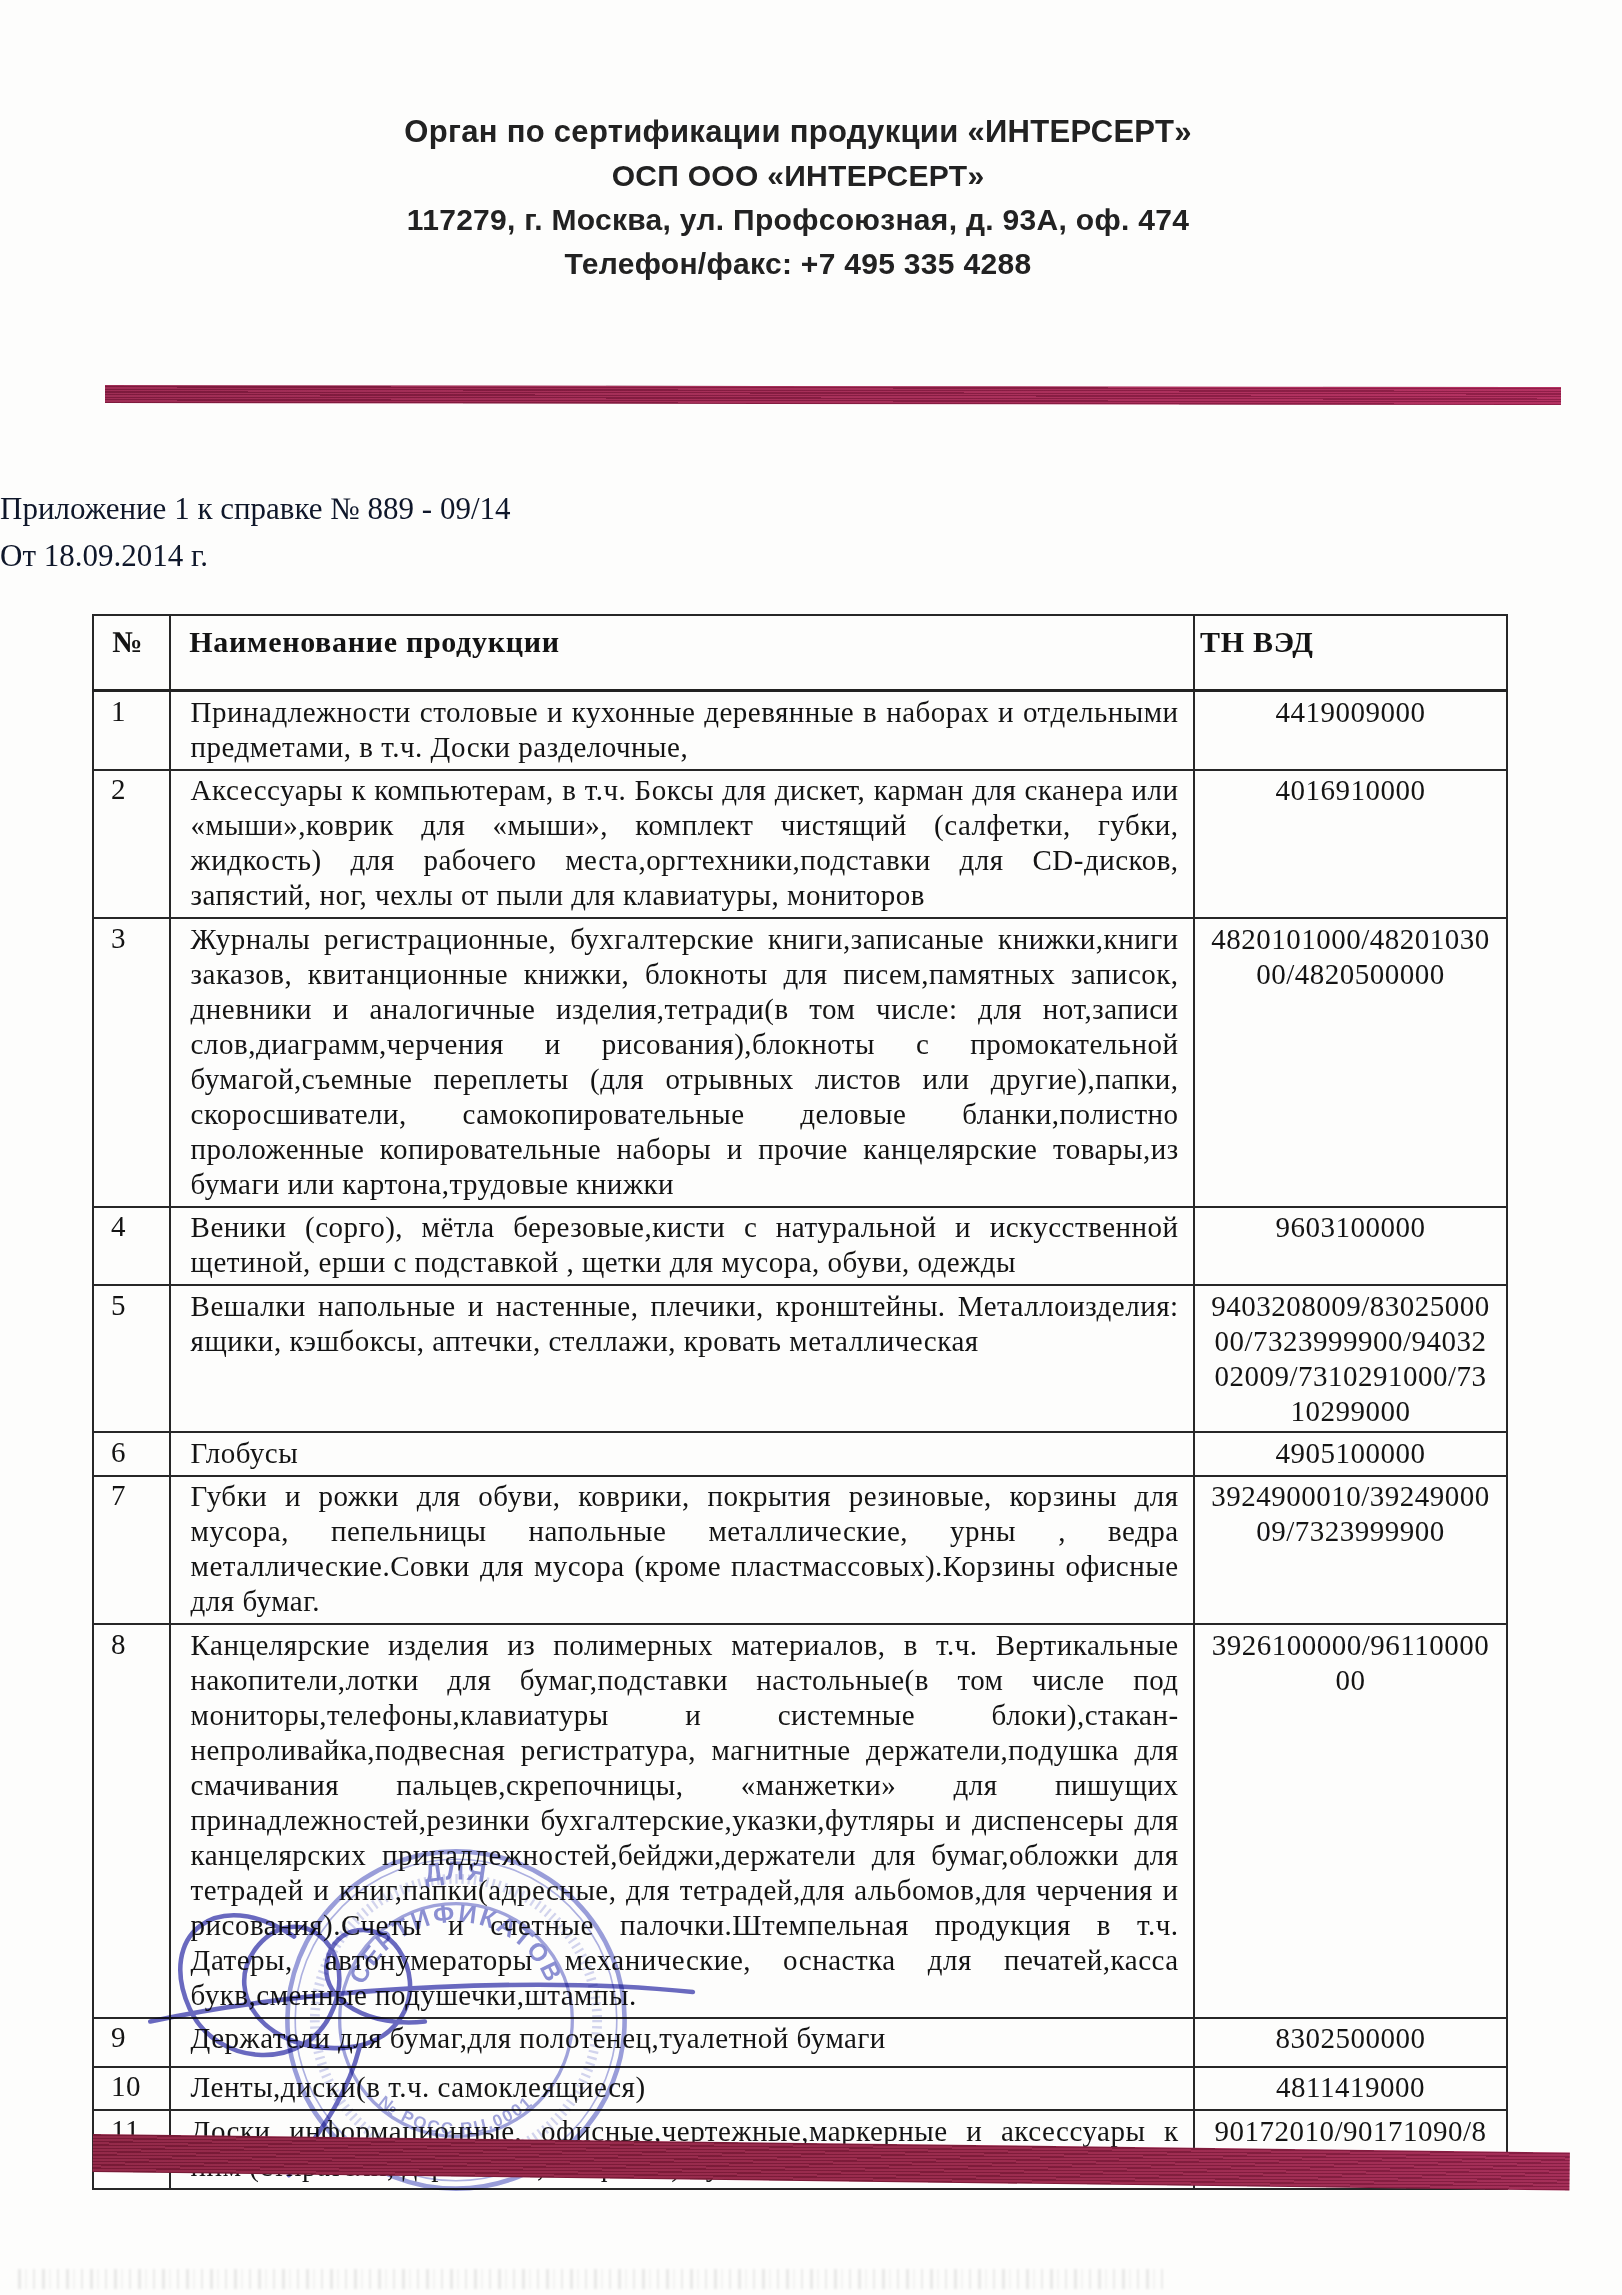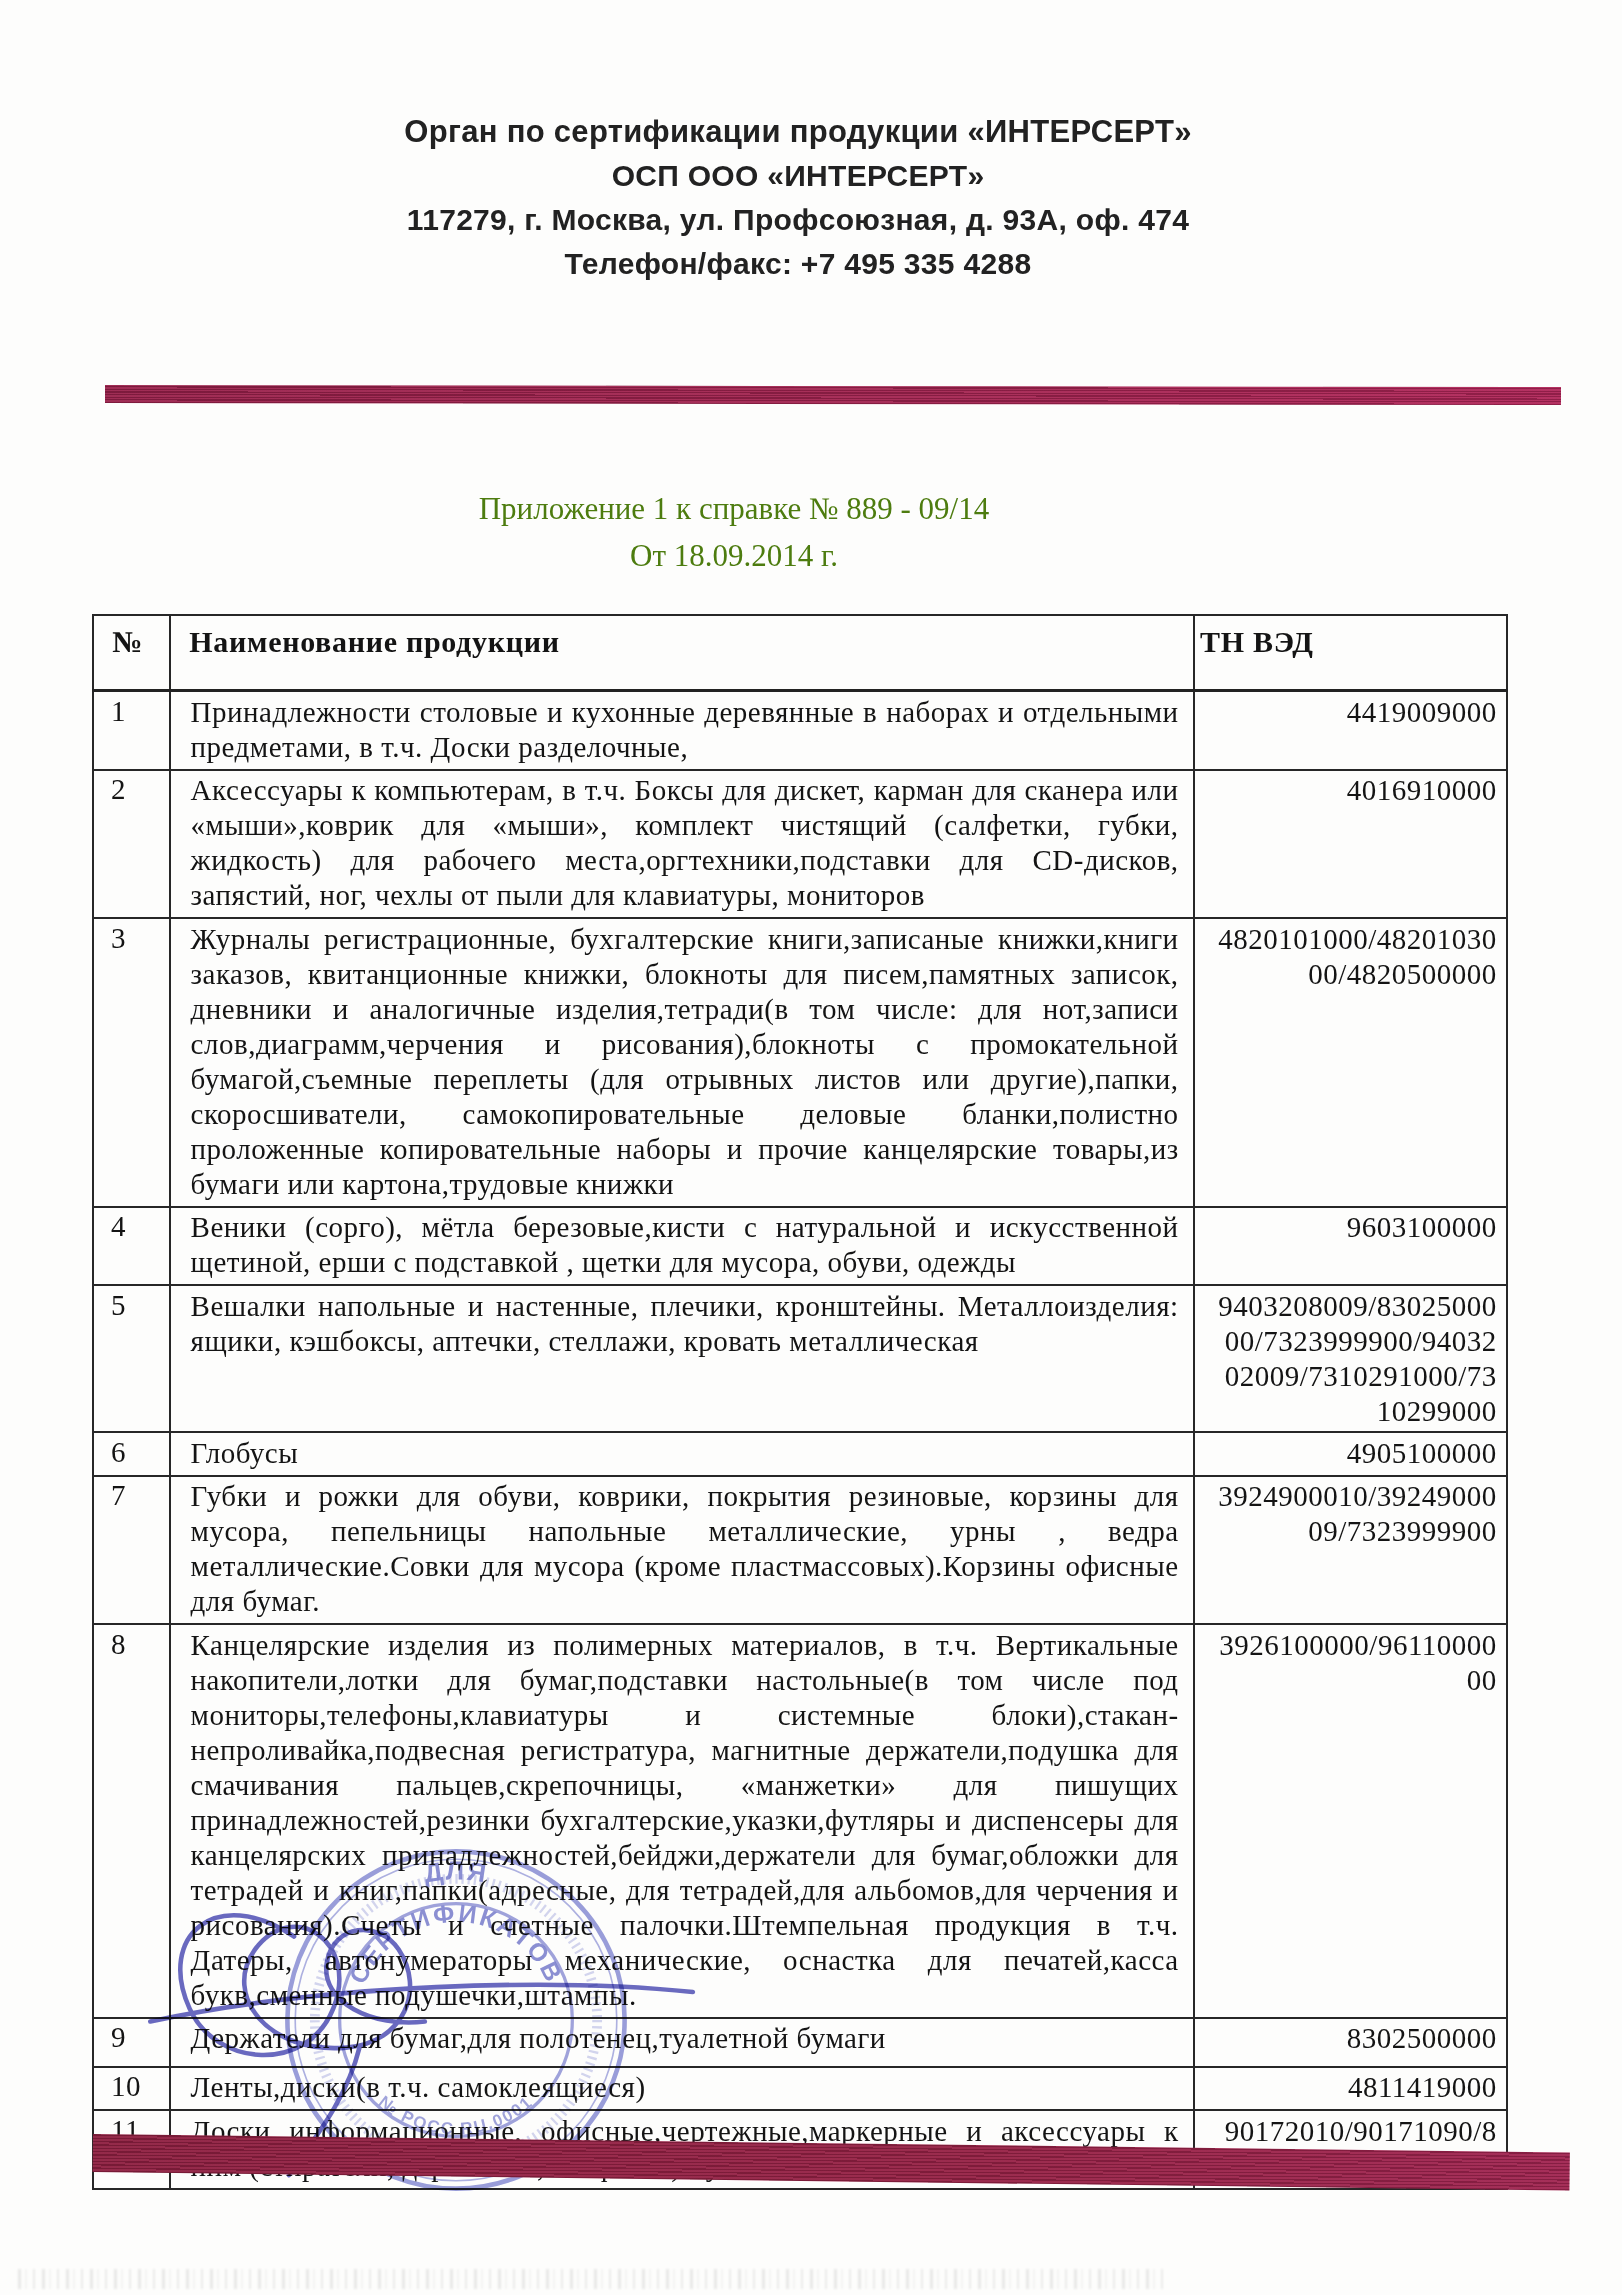--- a/index.html
+++ b/index.html
@@ -21,21 +21,21 @@
   .rule-top{
     position:absolute;left:105px;top:385px;width:1456px;height:17.7px;
     background:
       repeating-linear-gradient(0deg, rgba(0,0,0,.18) 0 1.3px, rgba(255,255,255,.06) 1.3px 2.6px),
       linear-gradient(90deg,#99204a,#a32350 55%,#b02558);
     transform:rotate(0.08deg);transform-origin:left top;
   }
   
   .annex{
     position:absolute;top:485px;left:0;right:154px;
-    text-align:center;font-size:31px;line-height:47px;color:#4d7c0f;
+    text-align:left;font-size:31px;line-height:47px;color:#0f172a;
   }
   
   table.products{
     position:absolute;left:92px;top:614px;
     width:1414px;border-collapse:collapse;table-layout:fixed;
     font-size:29px;letter-spacing:0.5px;color:#141414;
   }
   table.products col.c-num{width:77px;}
   table.products col.c-name{width:1024px;}
   table.products col.c-code{width:313px;}
@@ -48,21 +48,21 @@
     font-weight:bold;font-size:30px;text-align:left;
     height:64px;padding:9.2px 0 0 18.3px;letter-spacing:0.7px;
   }
   thead th.h-code{padding-left:5px;}
   td.num{padding:2.6px 0 2.6px 17px;font-size:29px;}
   td.name{
     padding:2.6px 14.4px 3.9px 19.6px;line-height:35px;
     text-align:justify;text-justify:inter-word;
   }
   td.tnved{
-    padding:2.6px 9.2px;line-height:35px;text-align:right;
+    padding:2.6px 9.2px;line-height:35px;text-align:center;
     white-space:pre-line;word-break:break-all;
   }
   tbody tr:nth-child(6) td{min-height:33px;}
   tbody tr:nth-child(9) td.name{padding-bottom:9.2px;}
   
   .rule-bottom{
     position:absolute;left:93px;top:2134px;width:1477px;height:38px;
     background:
       repeating-linear-gradient(0deg, rgba(0,0,0,.16) 0 1.3px, rgba(255,255,255,.05) 1.3px 3.3px),
       linear-gradient(90deg,#8e1f40,#962145 60%,#a02450);

